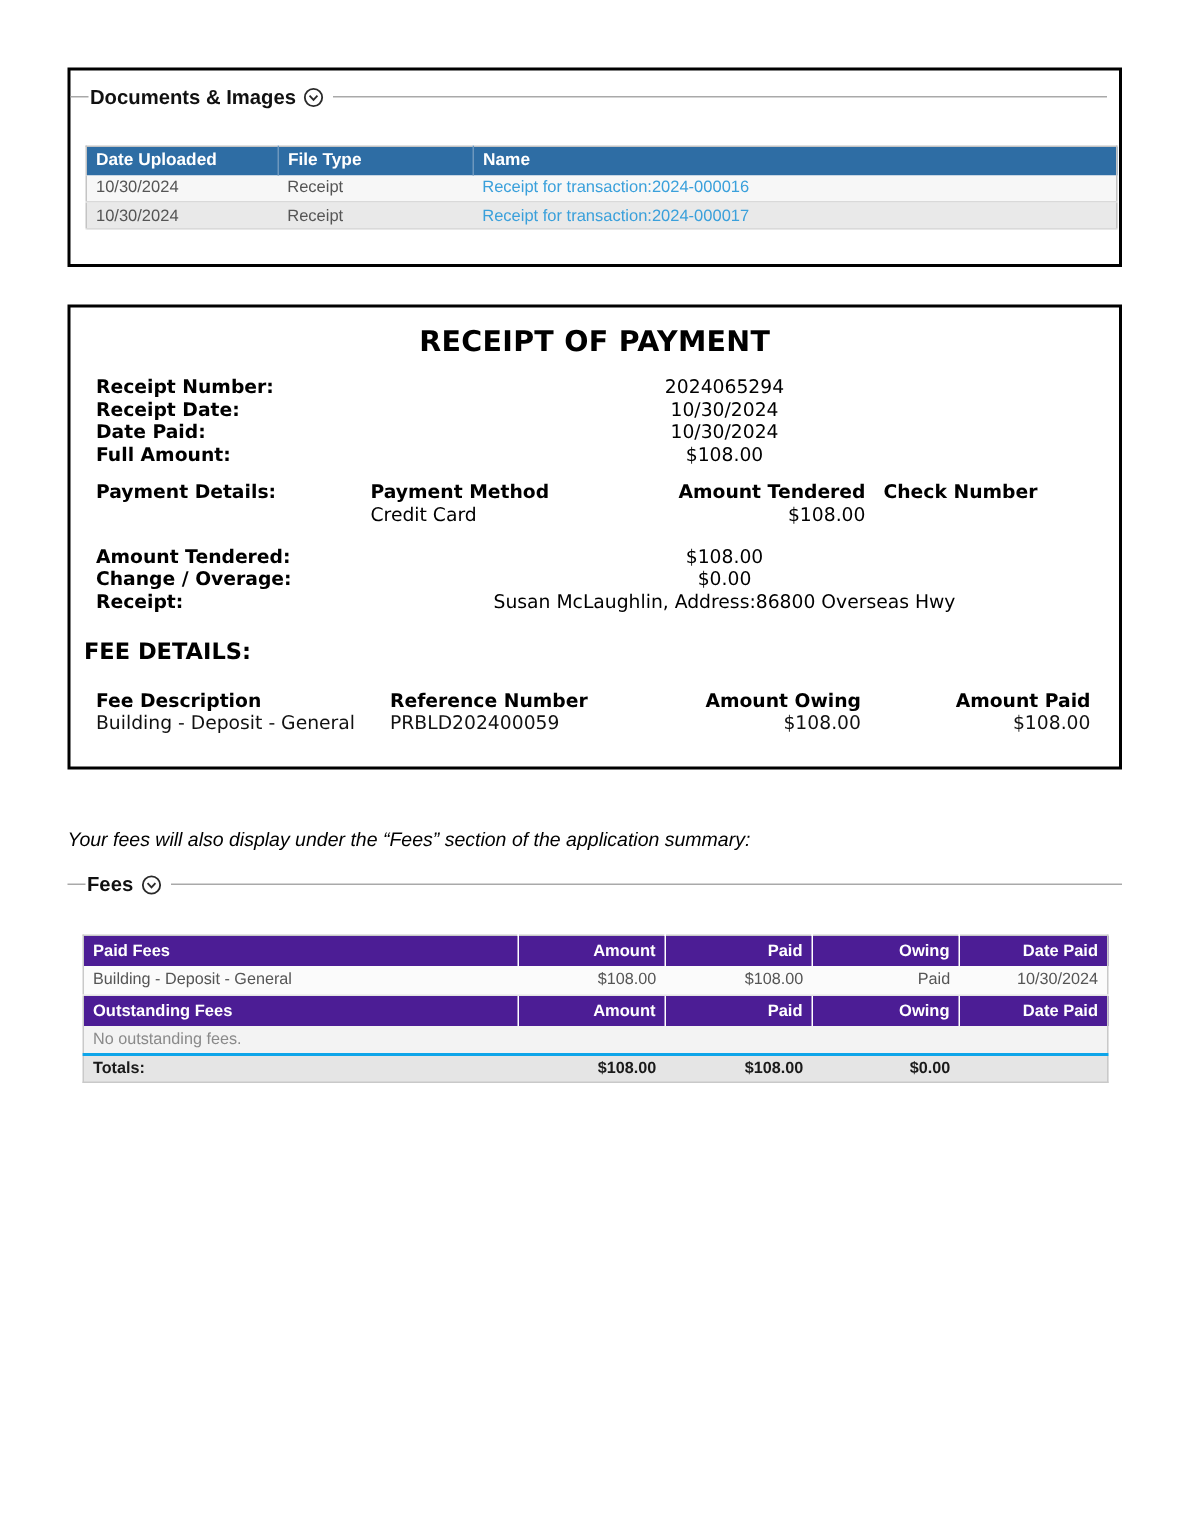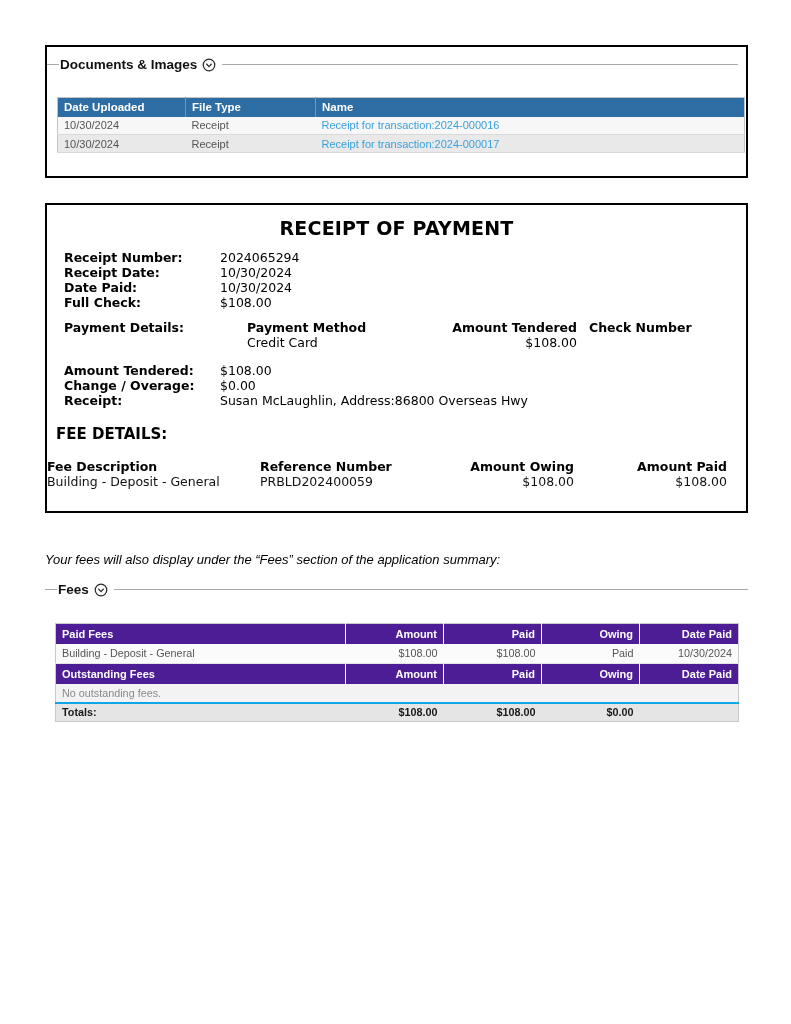--- a/index.html
+++ b/index.html
@@ -49,34 +49,34 @@
     position:absolute; left:45px; top:203px; width:703px; height:310px;
     border:2px solid #000; background:#fff;
     font-family:"DejaVu Sans", sans-serif; font-size:12.5px;
   }
   .receipt-title {
     margin-top:12px; text-align:center; font-size:19px; font-weight:bold;
     letter-spacing:0.2px; line-height:22px; color:#000;
   }
   .r-row { display:flex; line-height:15px; }
   .r-label { width:173px; padding-left:17px; font-weight:bold; }
-  .r-value { flex:1; }
+  .r-value { flex:1;text-align:center; }
   .info-block { margin-top:11px; }
   .pd-block { margin-top:10px; }
   .pd-row { display:flex; line-height:15px; }
   .pd-c1 { width:200px; padding-left:17px; font-weight:bold; }
   .pd-c2 { width:185px; }
   .pd-c3 { width:145px; text-align:right; }
   .pd-c4 { padding-left:12px; }
   .pd-head .pd-c2, .pd-head .pd-c3, .pd-head .pd-c4 { font-weight:bold; }
   .summary-block { margin-top:13px; }
   .feedet-title { margin-top:17px; padding-left:9px; font-size:15px; font-weight:bold; line-height:18px; }
   .feedet-table { margin-top:16px; }
   .fd-row { display:flex; line-height:15px; }
-  .fd-c1 { width:213px; }
+  .fd-c1 { width:213px; padding-left:17px; }
   .fd-c2 { width:167px; }
   .fd-c3 { width:147px; text-align:right; }
   .fd-c4 { width:153px; text-align:right; }
   .fd-head > div { font-weight:bold; }
   .fd-data { color:#111; }
 
   
   .note {
     position:absolute; left:45px; top:552px; width:700px;
     font-size:13px; color:#000;font-style:italic;
@@ -164,21 +164,21 @@
     </div>
     <div class="r-row">
       <span class="r-label">Receipt Date:</span>
       <span class="r-value">10/30/2024</span>
     </div>
     <div class="r-row">
       <span class="r-label">Date Paid:</span>
       <span class="r-value">10/30/2024</span>
     </div>
     <div class="r-row">
-      <span class="r-label">Full Check:</span>
+      <span class="r-label">Full Amount:</span>
       <span class="r-value">$108.00</span>
     </div>
   </div>
 
   <div class="pd-block">
     <div class="pd-row pd-head">
       <span class="pd-c1">Payment Details:</span>
       <span class="pd-c2">Payment Method</span>
       <span class="pd-c3">Amount Tendered</span>
       <span class="pd-c4">Check Number</span>

